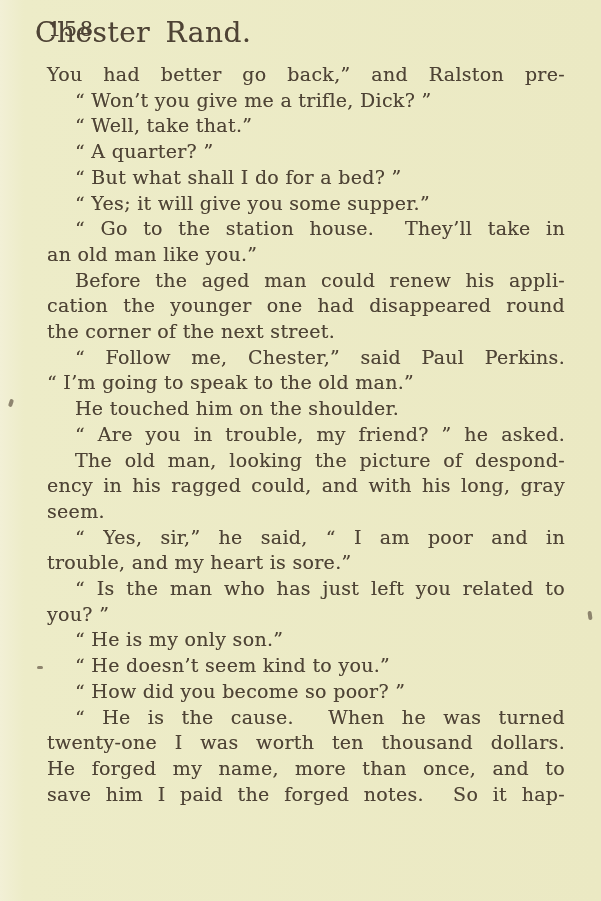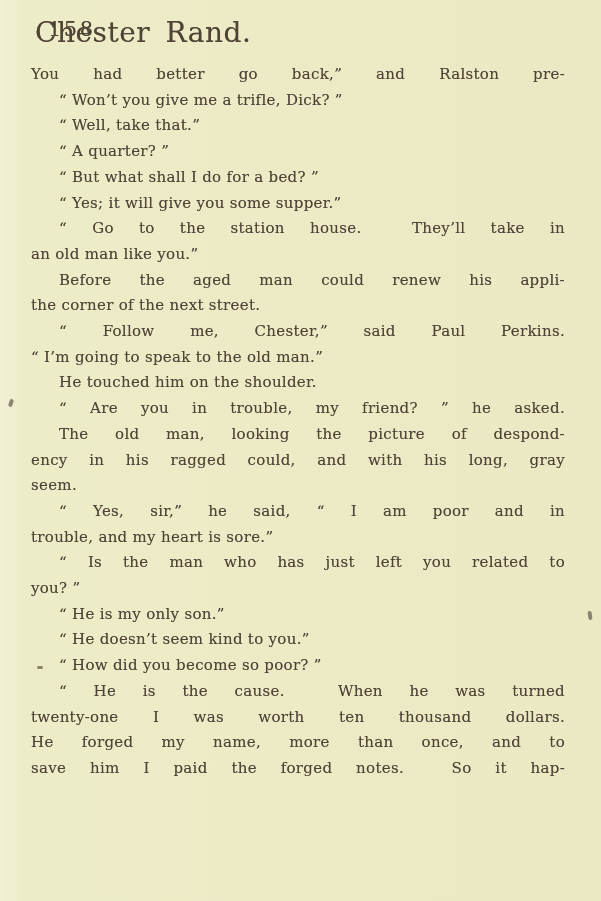--- a/index.html
+++ b/index.html
@@ -30,22 +30,22 @@
   }
   .title {
     display: block;
     text-align: left;
     transform: translateX(-13px);
     font-size: 28px;
     word-spacing: 6px;
     letter-spacing: 0.5px;
   }
   .body {
-    margin: 18px 36px 0 31px;
-    font-size: 15px;
+    margin: 18px 36px 0 47px;
+    font-size: 19px;
     line-height: 25.7px;
     letter-spacing: 0.3px;
   }
   .line { min-height: 25.7px; }
   .line.indent { padding-left: 28px; }
   .line.j {
     text-align: justify;
     text-align-last: justify;
   }
   .speck {
@@ -69,20 +69,21 @@
   <div class="body">
       <div class="line j">You had better go back,” and Ralston pre-</div>
       <div class="line indent">“ Won’t you give me a trifle, Dick? ”</div>
       <div class="line indent">“ Well, take that.”</div>
       <div class="line indent">“ A quarter? ”</div>
       <div class="line indent">“ But what shall I do for a bed? ”</div>
       <div class="line indent">“ Yes; it will give you some supper.”</div>
       <div class="line indent j">“ Go to the station house.&nbsp; They’ll take in</div>
       <div class="line">an old man like you.”</div>
       <div class="line indent j">Before the aged man could renew his appli-</div>
+      <div class="line j">cation the younger one had disappeared round</div>
       <div class="line">the corner of the next street.</div>
       <div class="line indent j">“ Follow me, Chester,” said Paul Perkins.</div>
       <div class="line">“ I’m going to speak to the old man.”</div>
       <div class="line indent">He touched him on the shoulder.</div>
       <div class="line indent j">“ Are you in trouble, my friend? ” he asked.</div>
       <div class="line indent j">The old man, looking the picture of despond-</div>
       <div class="line j">ency in his ragged could, and with his long, gray</div>
       <div class="line">seem.</div>
       <div class="line indent j">“ Yes, sir,” he said, “ I am poor and in</div>
       <div class="line">trouble, and my heart is sore.”</div>

